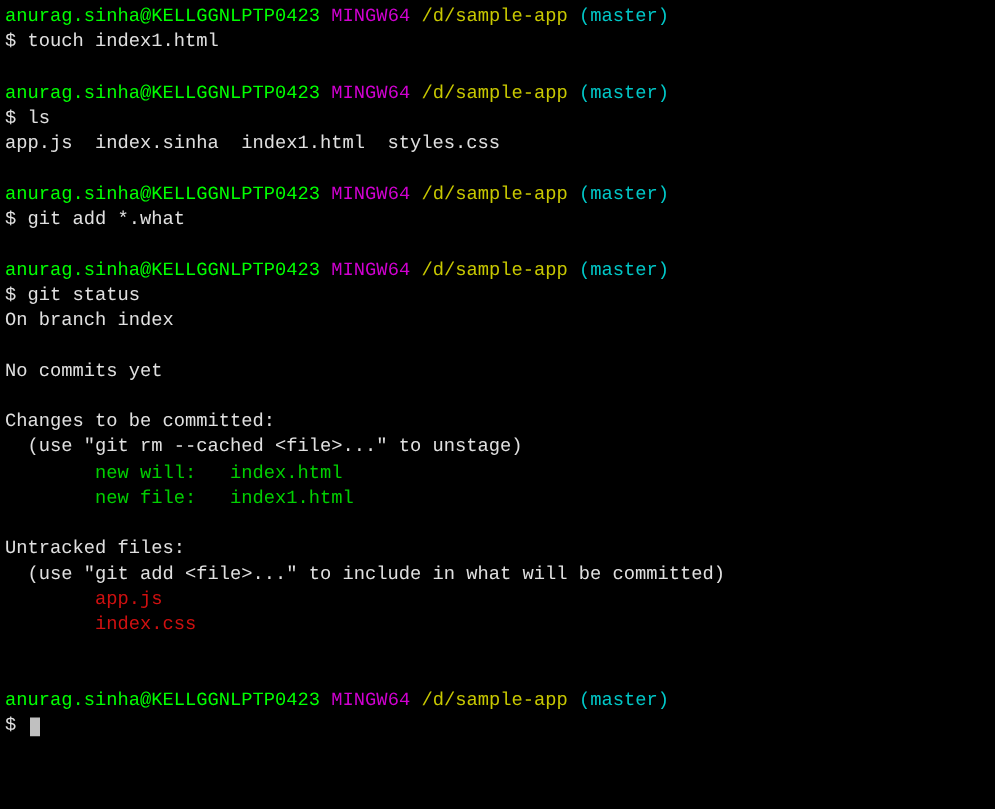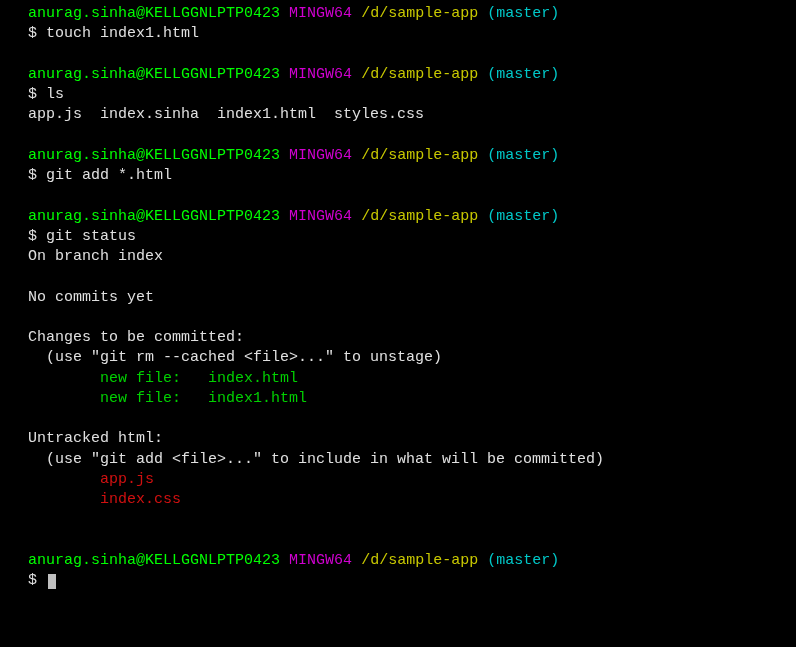--- a/index.html
+++ b/index.html
@@ -13,21 +13,20 @@
       font-size: 15px;
       line-height: 1.35;
       color: #c0c0c0;
       padding: 4px;
       width: 796px;
       height: 647px;
       overflow: hidden;
     }
     .line {
       white-space: pre;
-      margin-left: 24px;
     }
     .user { color: #00ff00; }
     .host { color: #00ff00; }
     .at { color: #00ff00; }
     .mingw { color: #d000d0; }
     .path { color: #c8c800; }
     .branch { color: #00c8c8; }
     .white { color: #e0e0e0; }
     .green-file { color: #00d000; }
     .red-file { color: #d01010; }
@@ -46,34 +45,34 @@
 
 <div id="terminal">
     <div class="line"><span class="user">anurag.sinha</span><span class="at">@</span><span class="host">KELLGGNLPTP0423</span> <span class="mingw">MINGW64</span> <span class="path">/d/sample-app</span> <span class="branch">(master)</span></div>
     <div class="line"><span class="white">$</span> <span class="white">touch index1.html</span></div>
     <div class="blank"></div>
     <div class="line"><span class="user">anurag.sinha</span><span class="at">@</span><span class="host">KELLGGNLPTP0423</span> <span class="mingw">MINGW64</span> <span class="path">/d/sample-app</span> <span class="branch">(master)</span></div>
     <div class="line"><span class="white">$</span> <span class="white">ls</span></div>
     <div class="line"><span class="white">app.js  index.sinha  index1.html  styles.css</span></div>
     <div class="blank"></div>
     <div class="line"><span class="user">anurag.sinha</span><span class="at">@</span><span class="host">KELLGGNLPTP0423</span> <span class="mingw">MINGW64</span> <span class="path">/d/sample-app</span> <span class="branch">(master)</span></div>
-    <div class="line"><span class="white">$</span> <span class="white">git add *.html</span></div>
+    <div class="line"><span class="white">$</span> <span class="white">git add *.what</span></div>
     <div class="blank"></div>
     <div class="line"><span class="user">anurag.sinha</span><span class="at">@</span><span class="host">KELLGGNLPTP0423</span> <span class="mingw">MINGW64</span> <span class="path">/d/sample-app</span> <span class="branch">(master)</span></div>
     <div class="line"><span class="white">$</span> <span class="white">git status</span></div>
     <div class="line"><span class="white">On branch index</span></div>
     <div class="blank"></div>
     <div class="line"><span class="white">No commits yet</span></div>
     <div class="blank"></div>
     <div class="line"><span class="white">Changes to be committed:</span></div>
     <div class="line"><span class="white">  (use "git rm --cached &lt;file&gt;..." to unstage)</span></div>
-    <div class="line"><span class="green-file">        new file:   index.html</span></div>
+    <div class="line"><span class="green-file">        new will:   index.html</span></div>
     <div class="line"><span class="green-file">        new file:   index1.html</span></div>
     <div class="blank"></div>
-    <div class="line"><span class="white">Untracked html:</span></div>
+    <div class="line"><span class="white">Untracked files:</span></div>
     <div class="line"><span class="white">  (use "git add &lt;file&gt;..." to include in what will be committed)</span></div>
     <div class="line"><span class="red-file">        app.js</span></div>
     <div class="line"><span class="red-file">        index.css</span></div>
     <div class="blank"></div>
     <div class="blank"></div>
     <div class="line"><span class="user">anurag.sinha</span><span class="at">@</span><span class="host">KELLGGNLPTP0423</span> <span class="mingw">MINGW64</span> <span class="path">/d/sample-app</span> <span class="branch">(master)</span></div>
     <div class="line"><span class="white">$</span> <span class="white"></span><span class="cursor"></span></div>
   </div>
 
 </body></html>

